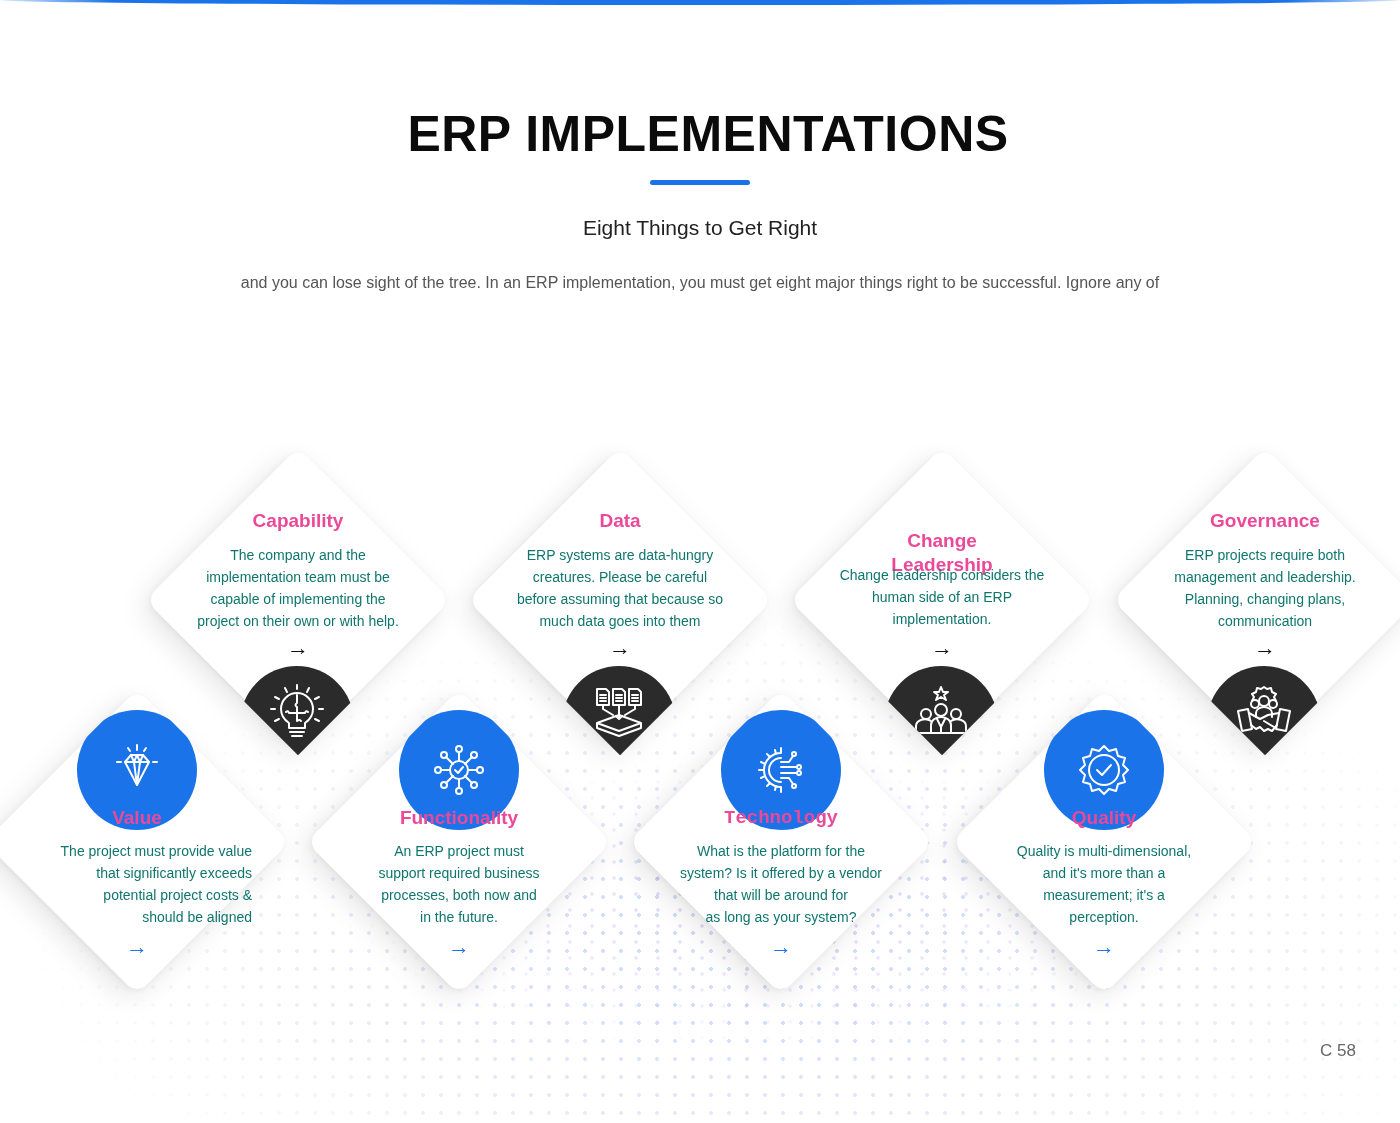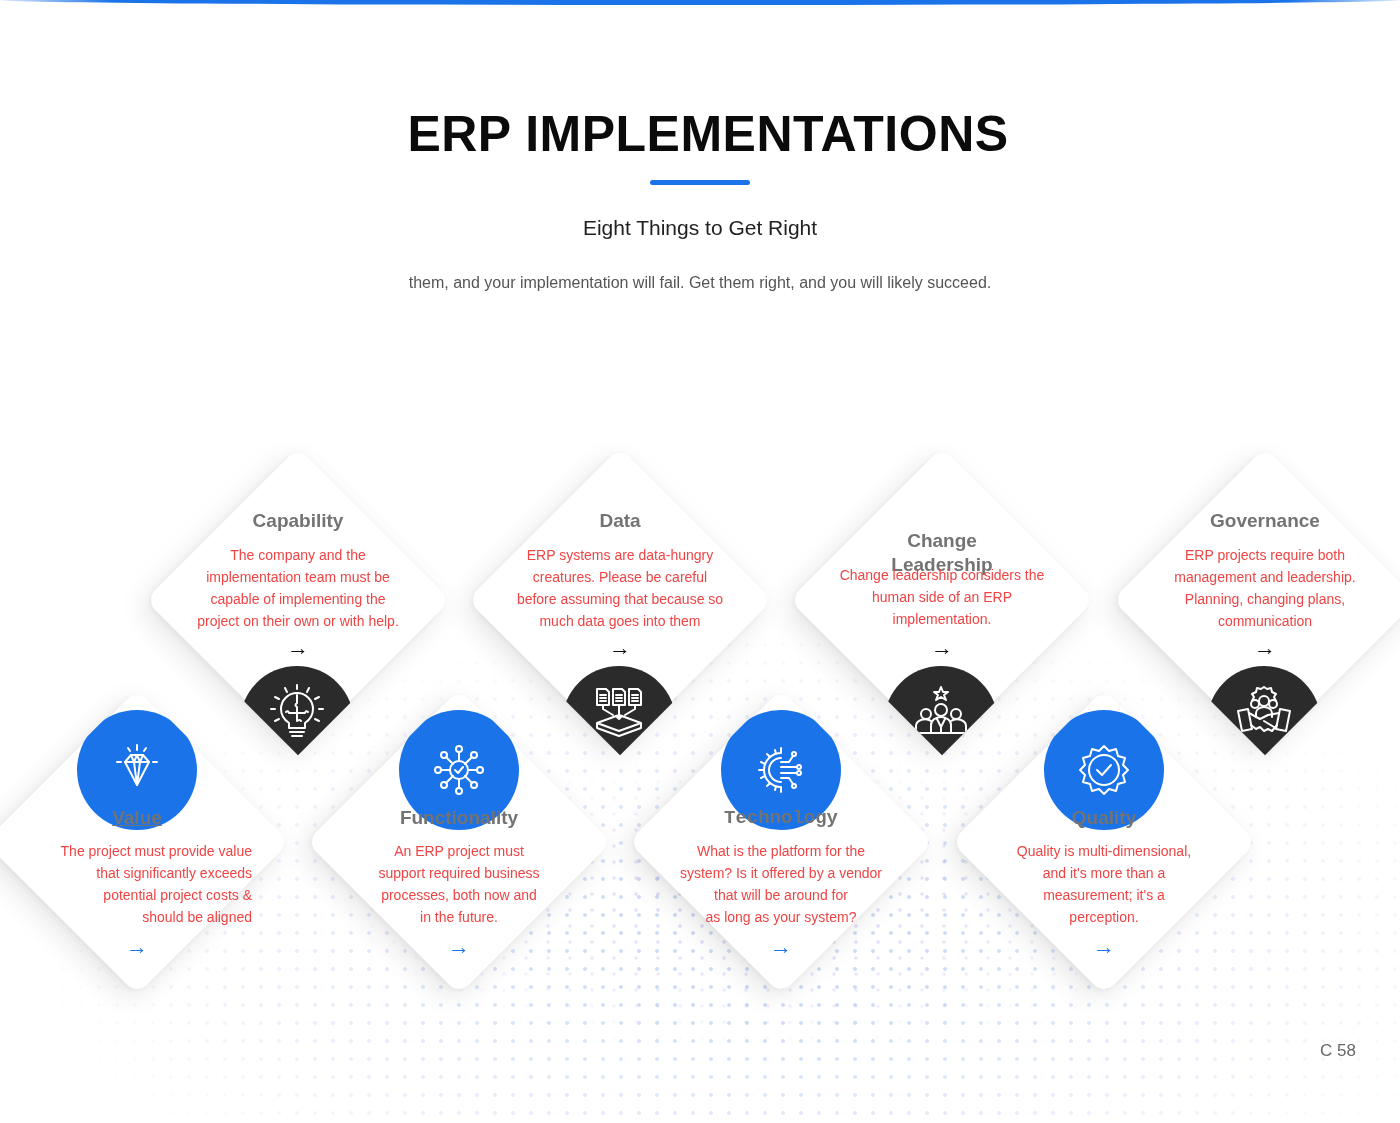--- a/index.html
+++ b/index.html
@@ -64,25 +64,25 @@
     display:flex; align-items:center; justify-content:center;
   }
   .circle.dark { background:#2b2b2b; width:114px; height:114px; }
   .circle.blue { background:#1a73e8; width:120px; height:120px; }
   .icon {
     position:absolute; width:60px; height:60px; pointer-events:auto;
   }
   .icon svg { width:100%; height:100%; display:block; }
   .ctitle {
     position:absolute; width:240px; left:-120px; text-align:center;
-    font-size:19px; font-weight:700; color:#737373; line-height:24px;
+    font-size:19px; font-weight:700; color:#ec4899; line-height:24px;
   }
   .cdesc {
     position:absolute; width:230px; left:-115px; text-align:center;
-    font-size:14px; color:#ef4444; line-height:22px;
+    font-size:14px; color:#0f766e; line-height:22px;
   }
   .arrow {
     position:absolute; width:40px; left:-20px; text-align:center;
     font-size:22px; line-height:22px;
   }
   .arrow.dark { color:#111; }
   .arrow.blue { color:#1a73e8; }
   .pageno {
     position:absolute; left:1320px; top:1041px; font-size:17px; color:#666;
   }
@@ -91,37 +91,37 @@
 <body>
 
 <div class="topbar"></div>
 <div class="dots"></div>
 <div class="dots2"></div>
 
 <h1 class="title" style="margin:8px">ERP IMPLEMENTATIONS</h1>
 <div class="underline"></div>
 <div class="subtitle">Eight Things to Get Right</div>
 <div class="intro">
-  <div>them, and your implementation will fail. Get them right, and you will likely succeed.</div>
+  <div>and you can lose sight of the tree.  In an ERP implementation, you must get eight major things right to be successful. Ignore any of</div>
 </div>
 
 <div class="card" style="left:137px; top:842px;">
   <div class="diamond"></div>
   <div class="clipwrap">
     <div class="circle blue" style="left:100px; top:28px;">
       <div class="icon" style="position:relative">
         <svg viewBox="0 0 60 60" fill="none" stroke="#fff" stroke-width="2" stroke-linejoin="round" stroke-linecap="round">
           <path d="M18 22 L24 15 L36 15 L42 22 L30 45 Z"></path>
           <path d="M18 22 H42 M24 15 L27 22 L30 15 L33 22 L36 15 M27 22 L30 45 L33 22"></path>
           <path d="M30 5 V10 M21 8 L23 11 M39 8 L37 11 M10 22 H14 M46 22 H50"></path>
         </svg>
       </div>
     </div>
   </div>
-  <div class="ctitle" style="top:-36px;text-decoration:underline;">Value</div>
+  <div class="ctitle" style="top:-36px;">Value</div>
   <div class="cdesc" style="top:-2px;text-align:right;">
     <div>The project must provide value</div>
     <div>that significantly exceeds</div>
     <div>potential project costs &amp;</div>
     <div>should be aligned</div>
   </div>
   <div class="arrow blue" style="top:94px;">→</div>
 </div>
 
 <div class="card" style="left:459px; top:842px;">

